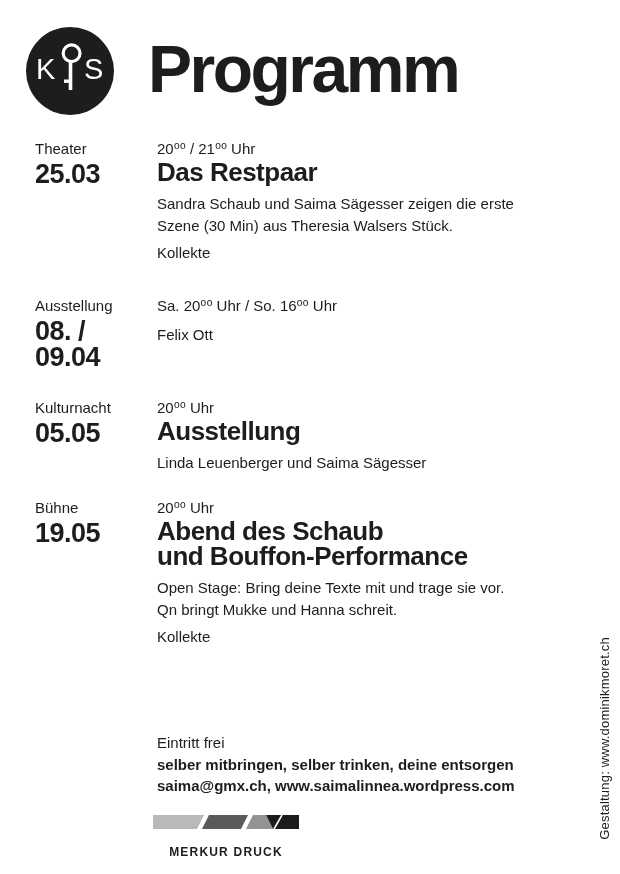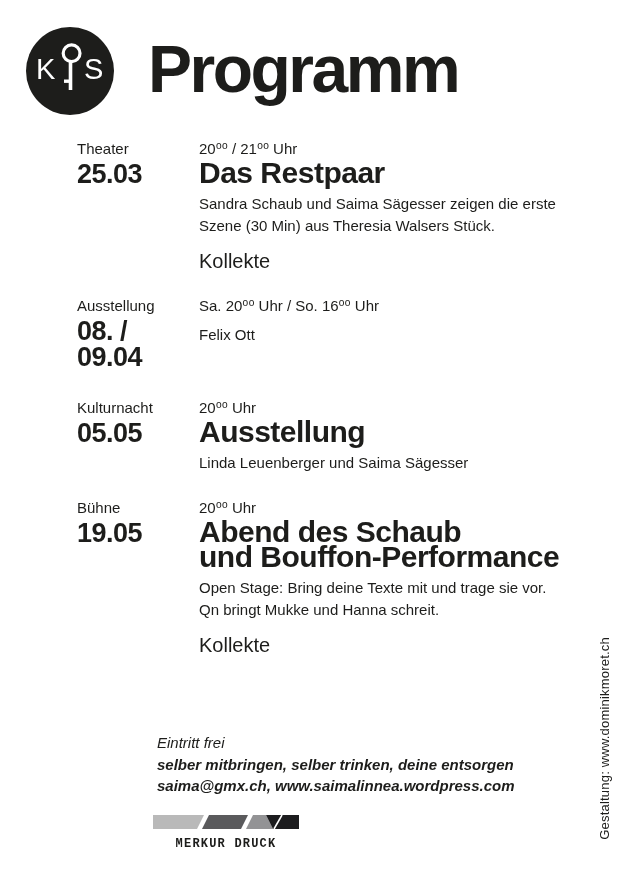--- a/index.html
+++ b/index.html
@@ -11,35 +11,35 @@
   .logo{position:absolute;left:26px;top:27px;width:88px;height:88px;}
   .logo svg{display:block;width:88px;height:88px;}
   .logo-letter{font-family:"Liberation Sans","DejaVu Sans",sans-serif;font-size:29px;font-weight:400;fill:#ffffff;}
   .title{
     position:absolute;left:148px;top:36px;margin:0;
     font-size:66px;line-height:66px;font-weight:700;letter-spacing:-2.5px;
   }
   
   .event{position:absolute;left:35px;right:20px;display:flex;}
   .e0{top:139px}.e1{top:296px}.e2{top:398px}.e3{top:498px}
-  .col-left{width:122px;flex:none;margin-left:42px;}
+  .col-left{width:122px;flex:none;}
   .col-right{flex:1;}
   .cat{font-size:15px;line-height:20px;font-weight:400;}
   .date{font-size:27px;line-height:26px;font-weight:700;letter-spacing:-0.5px;margin-top:2px;white-space:pre-line;}
   .time{font-size:15px;line-height:20px;font-weight:400;}
-  .etitle{font-size:30px;line-height:25px;font-weight:700;letter-spacing:-0.5px;margin-top:1px;white-space:pre-line;}
+  .etitle{font-size:26px;line-height:25px;font-weight:700;letter-spacing:-0.5px;margin-top:1px;white-space:pre-line;}
   .desc{font-size:15px;line-height:21.5px;margin-top:8px;white-space:pre-line;}
-  .note{font-size:20px;line-height:20px;margin-top:15px;}
+  .note{font-size:15px;line-height:20px;margin-top:7px;}
   
   .footer-block{position:absolute;left:157px;top:732px;}
-  .f-line{font-size:15px;line-height:21.5px;font-weight:400;font-style:italic;}
+  .f-line{font-size:15px;line-height:21.5px;font-weight:400;}
   .f-bold{font-weight:700;}
   .merkur{position:absolute;left:153px;top:815px;width:146px;text-align:center;}
   .merkur svg{display:block;width:146px;height:14px;}
-  .merkur-label{margin-top:8px;font-size:12px;font-weight:700;letter-spacing:1.2px;white-space:nowrap;font-family:Liberation Mono, monospace;}
+  .merkur-label{margin-top:16px;font-size:12px;font-weight:700;letter-spacing:1.2px;white-space:nowrap;}
   
   .credit{
     position:absolute;right:8px;bottom:34px;
     writing-mode:vertical-rl;transform:rotate(180deg);
     font-size:13px;letter-spacing:0.2px;font-weight:400;white-space:nowrap;
   }
 </style>
 </head>
 <body>
 

